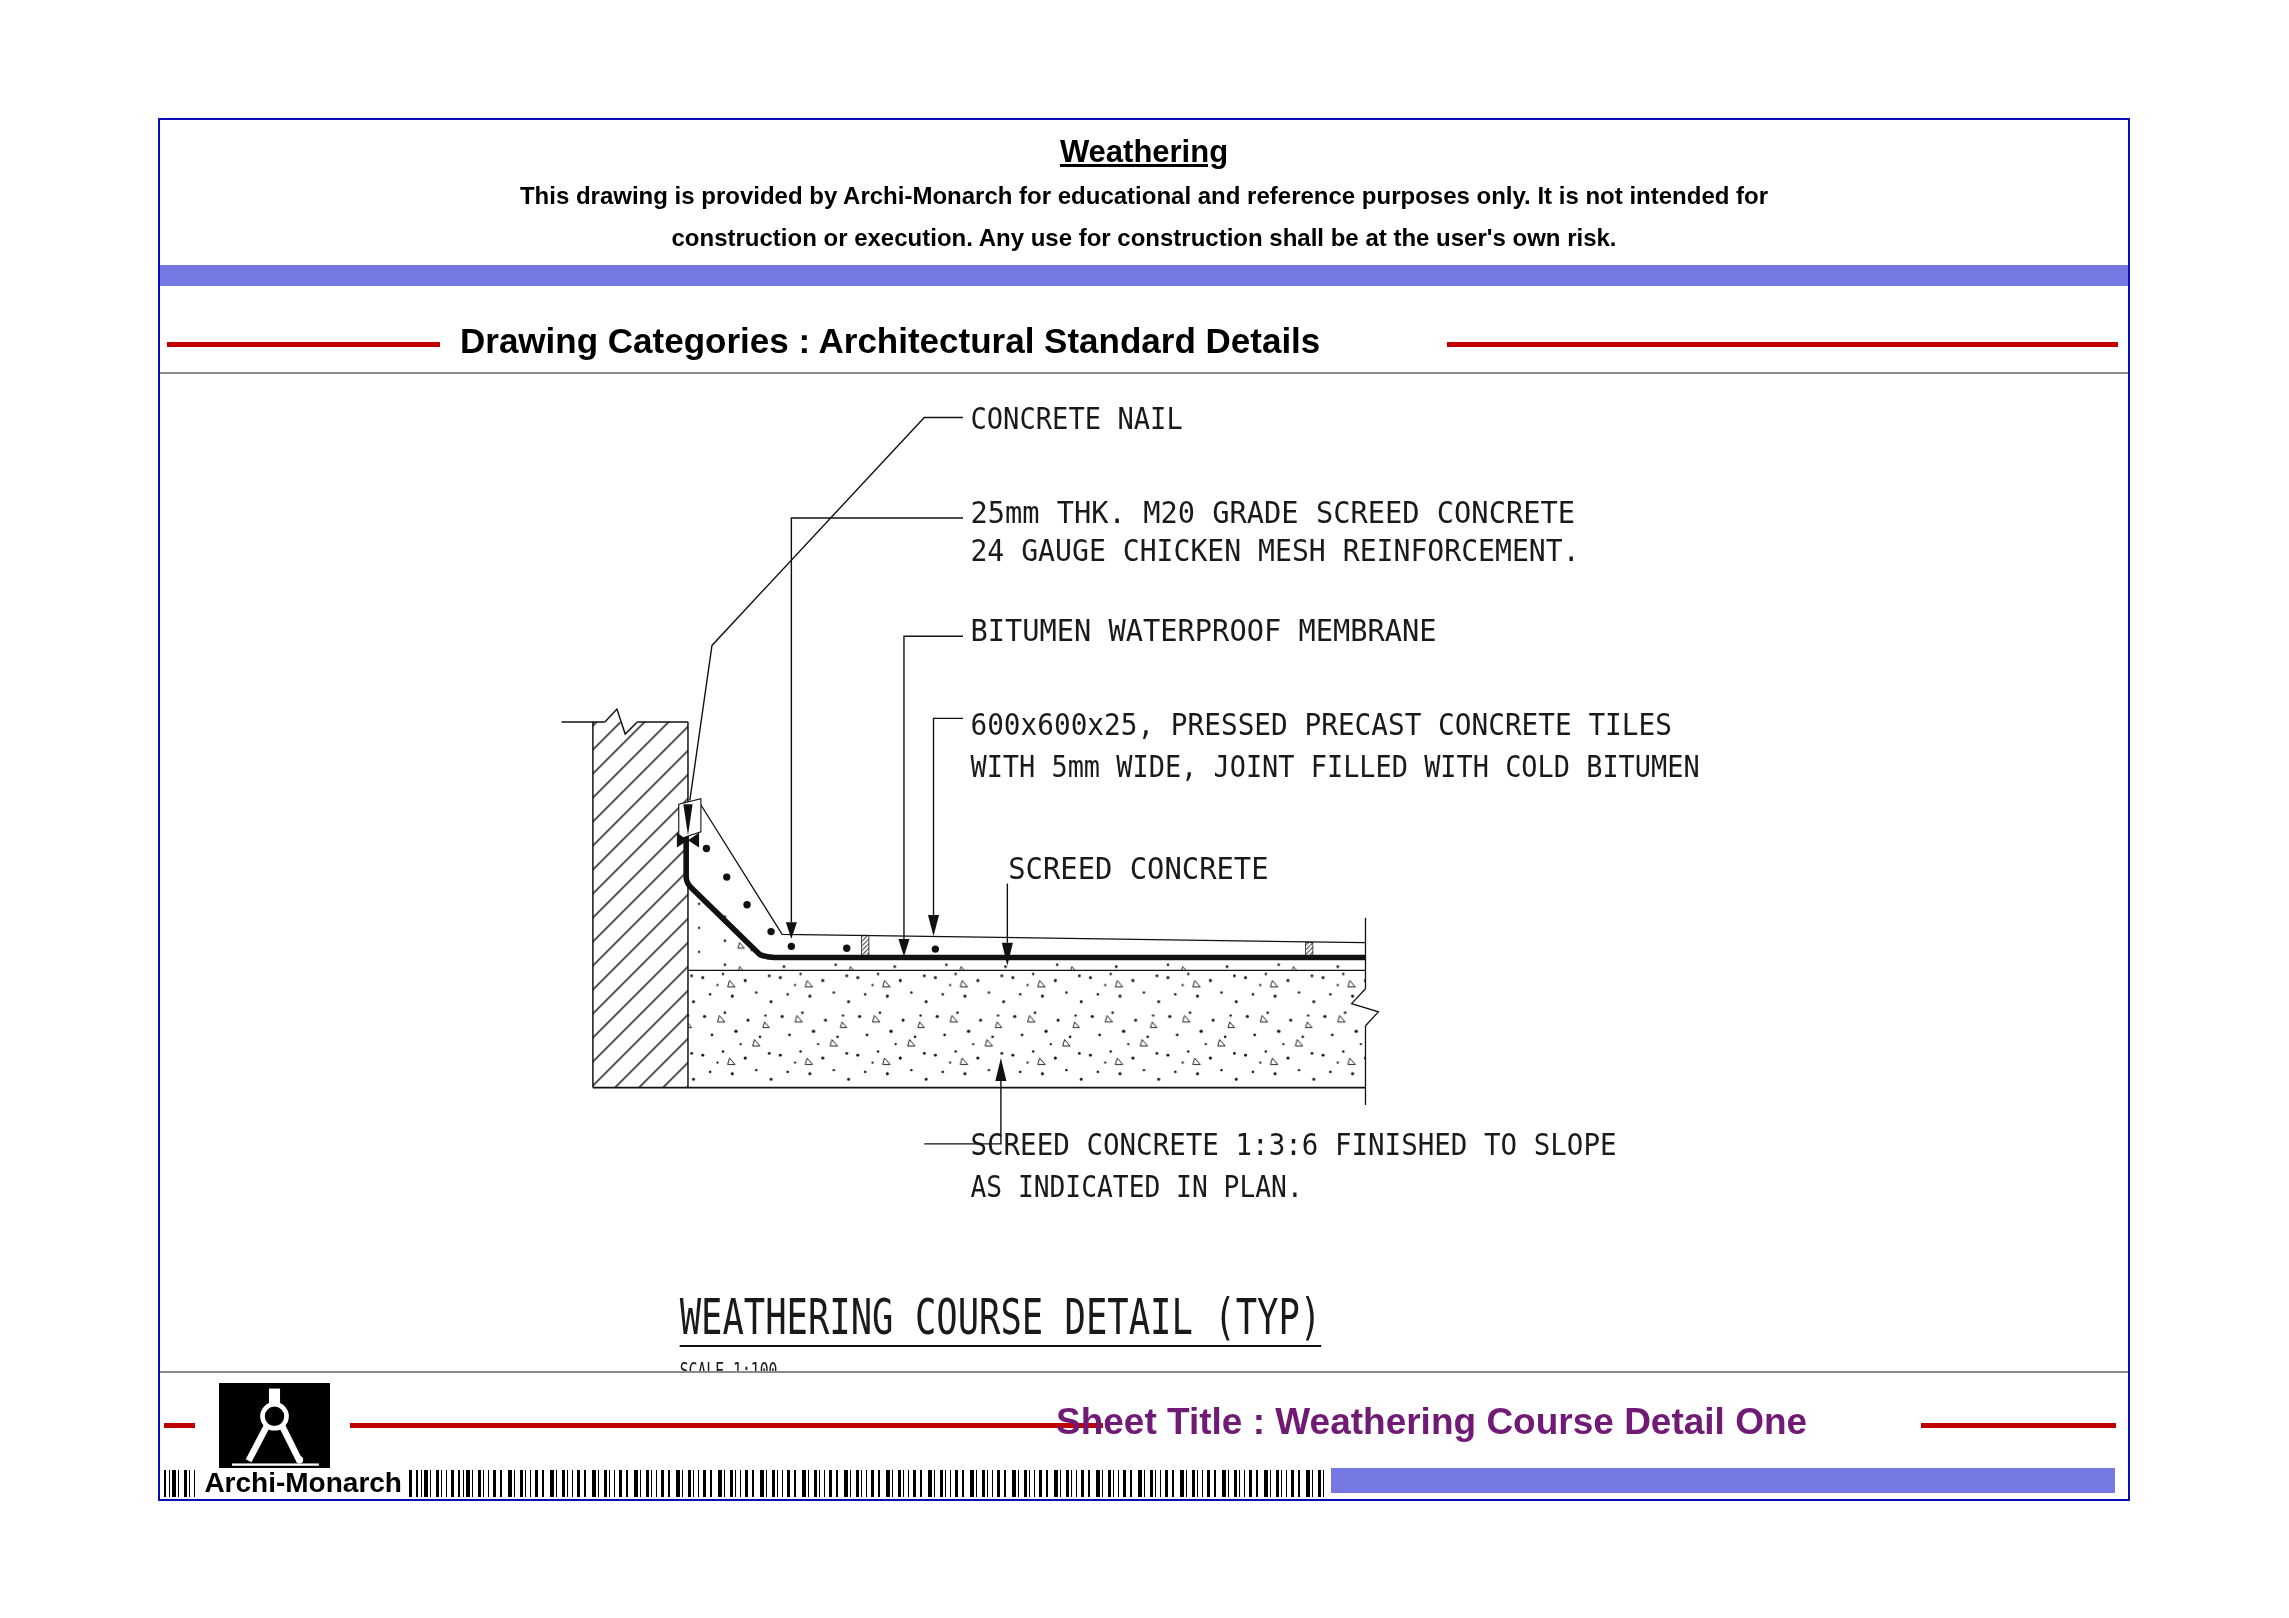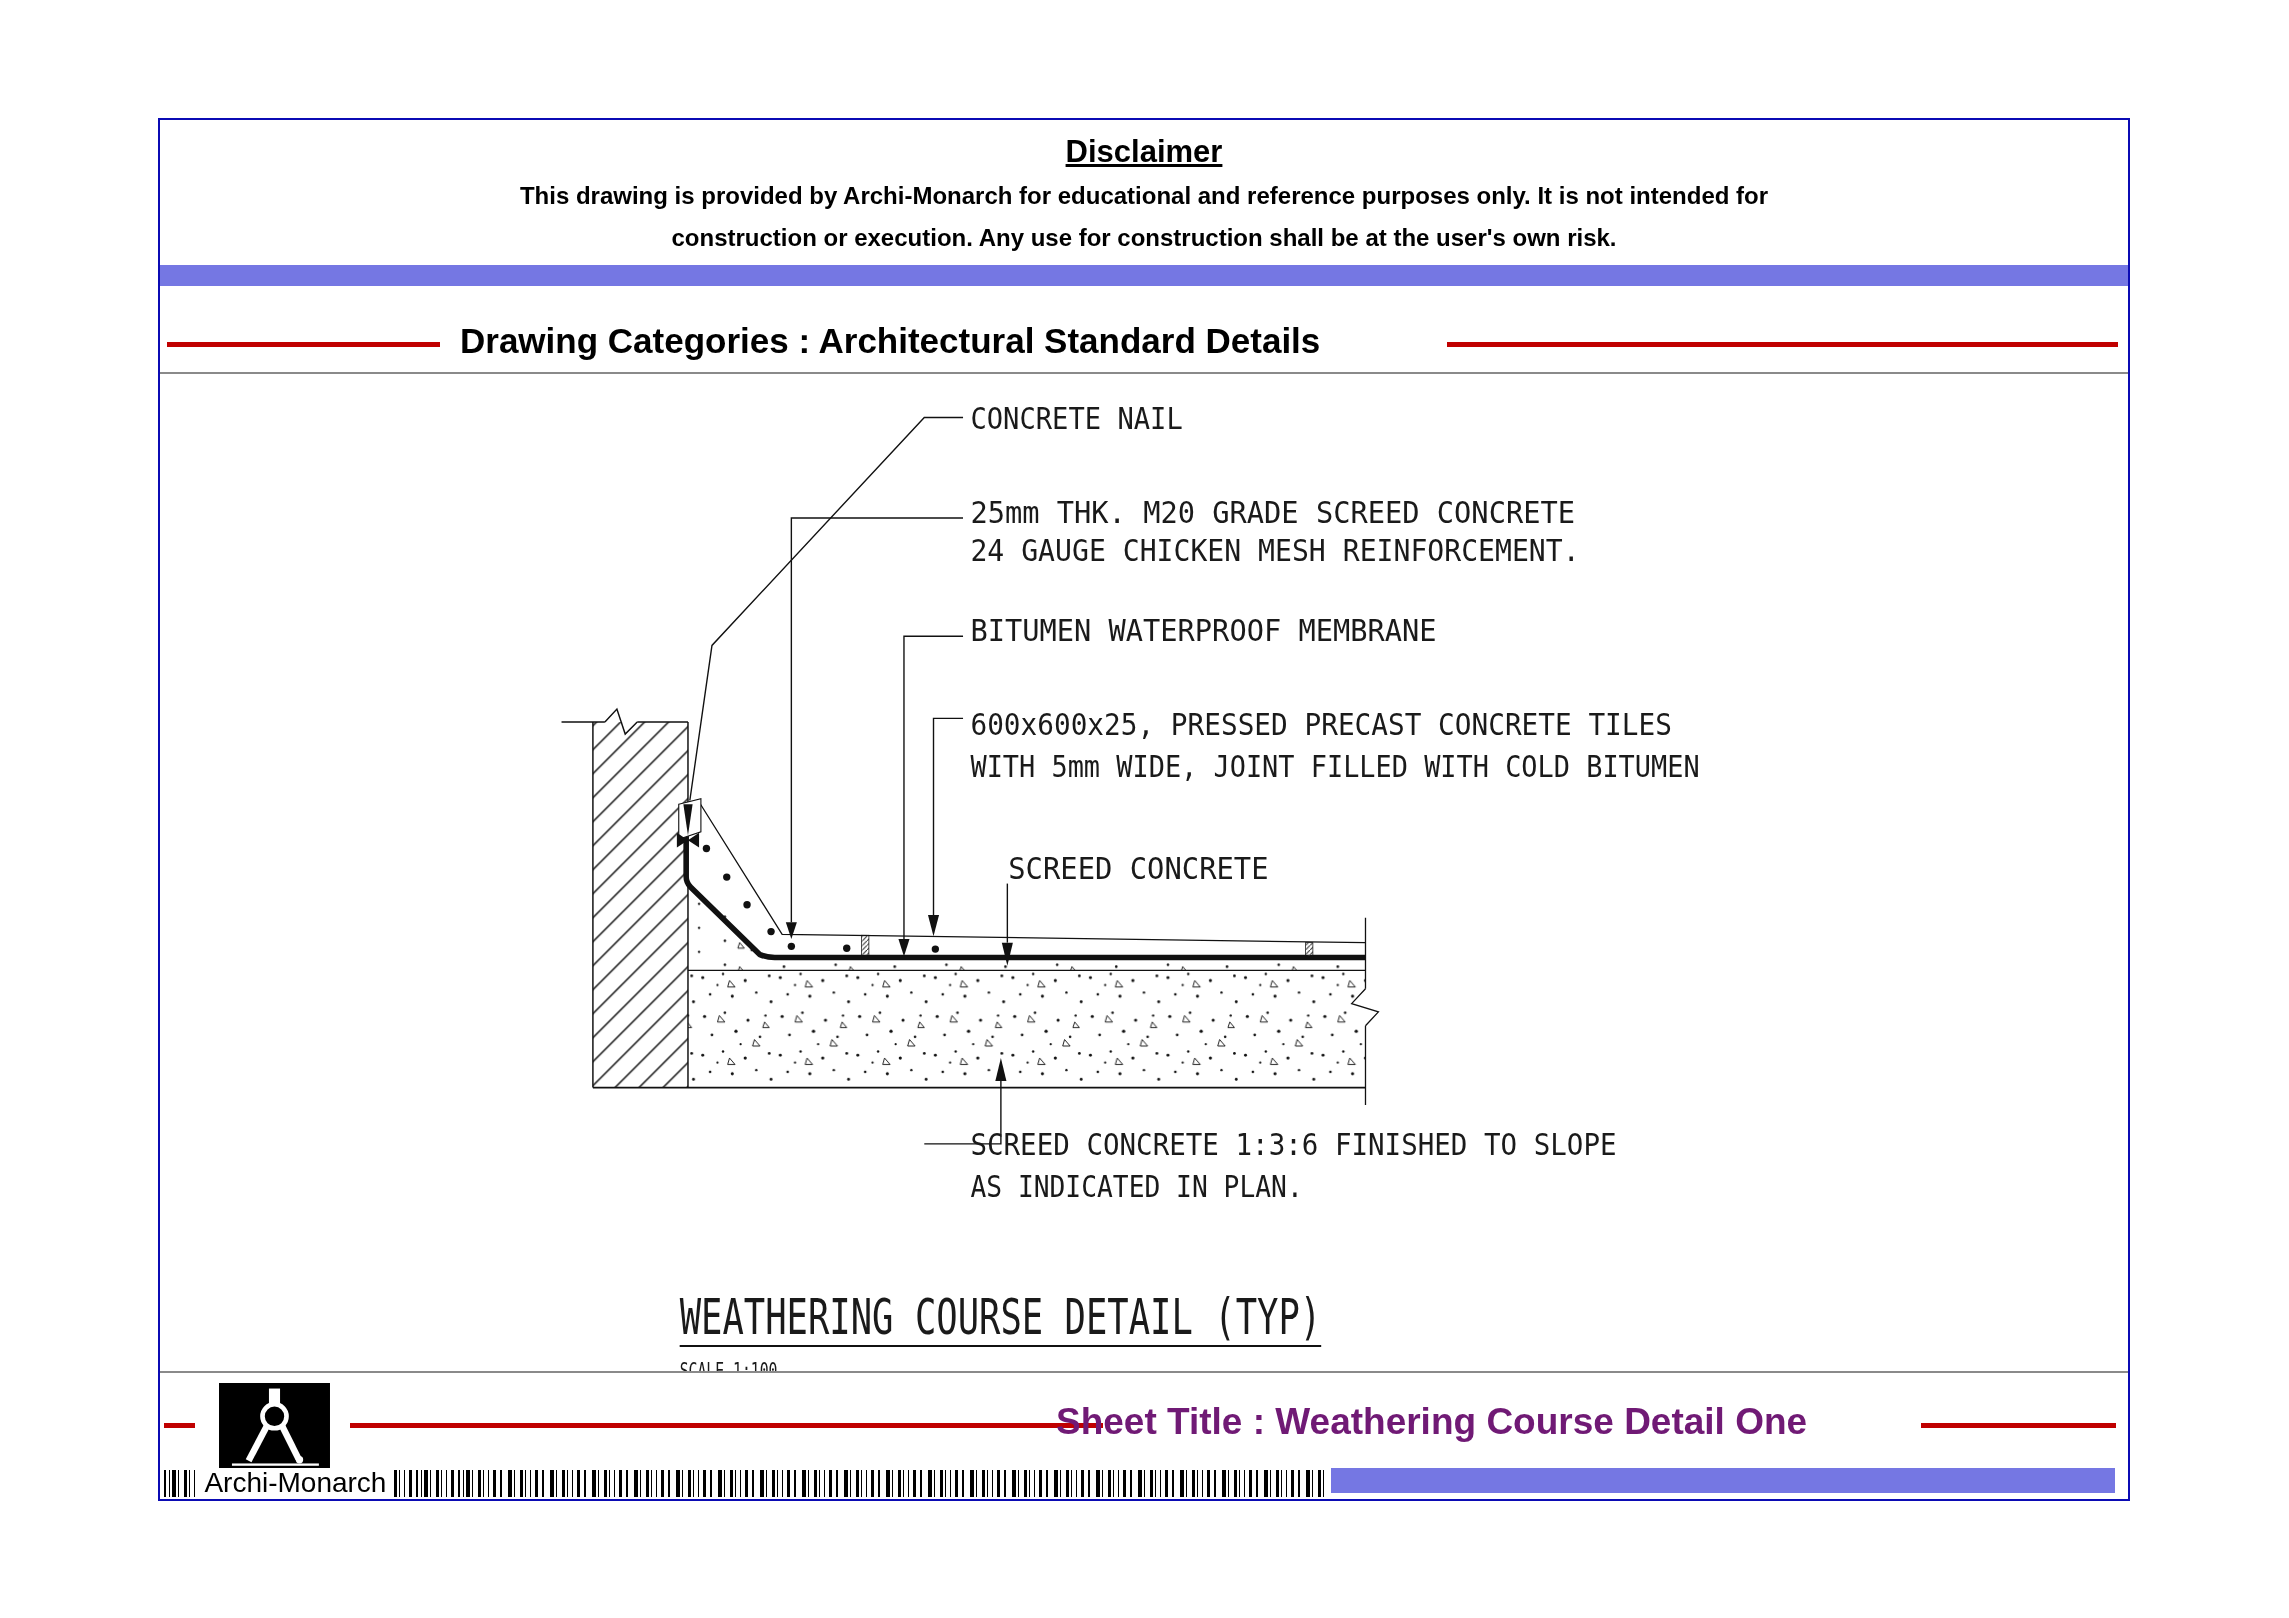--- a/index.html
+++ b/index.html
@@ -29,29 +29,29 @@
   .red-dash{left:3.7px;top:1303px;width:31px;}
   .red-mid{left:190px;top:1303px;width:753px;}
   .red-end{left:1761px;top:1303px;width:195px;}
   .sheet-title{left:896px;top:1281px;font-size:37px;font-weight:bold;line-height:42px;color:#701a75;}
   .barcode{left:3.7px;top:1350px;width:1163px;height:27px;
     background:repeating-linear-gradient(90deg,
       #000 0 1.8px,#fff 1.8px 4.6px,#000 4.6px 5.5px,#fff 5.5px 8.3px,#000 8.3px 12px,#fff 12px 14px,
       #000 14px 14.8px,#fff 14.8px 20px,#000 20px 23px,#fff 23px 25px,#000 25px 26px,
       #fff 26px 30px,#000 30px 31px,#fff 31px 35px,#000 35px 38px,#fff 38px 42px);}
   .brand{left:37px;top:1348px;height:30px;background:#fff;padding:0 7.4px;
-         font-size:28px;font-weight:normal;line-height:30px;color:#000;}
+         font-size:28px;font-weight:bold;line-height:30px;color:#000;}
   .bluebar2{left:1171px;top:1348px;width:784px;height:25px;background:#7577e3;}
 </style>
 </head>
 <body>
 
 <div class="page">
 
-  <div class="abs disc-title">Disclaimer</div>
+  <div class="abs disc-title">Weathering</div>
   <div class="abs disc-body">
     <div>This drawing is provided by Archi-Monarch for educational and reference purposes only. It is not intended for</div>
     <div>construction or execution. Any use for construction shall be at the user's own risk.</div>
   </div>
   <div class="abs bluebar1"></div>
 
   <div class="abs redline red-h-left"></div>
   <div class="abs hdr-text">Drawing Categories : Architectural Standard Details</div>
   <div class="abs redline red-h-right"></div>
   <div class="abs grayline gl1"></div>

